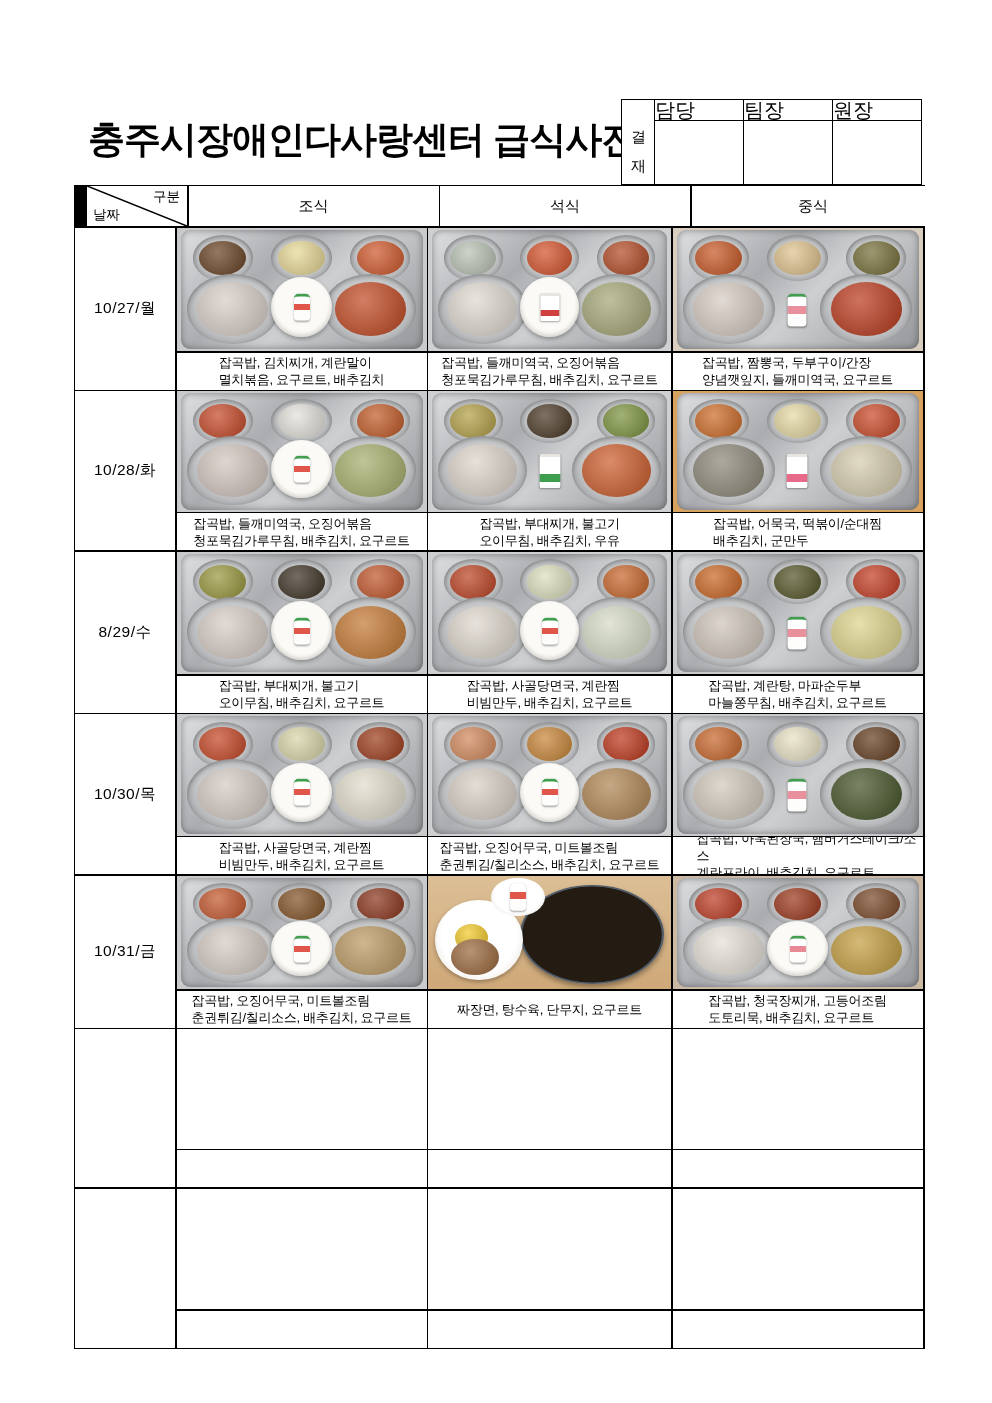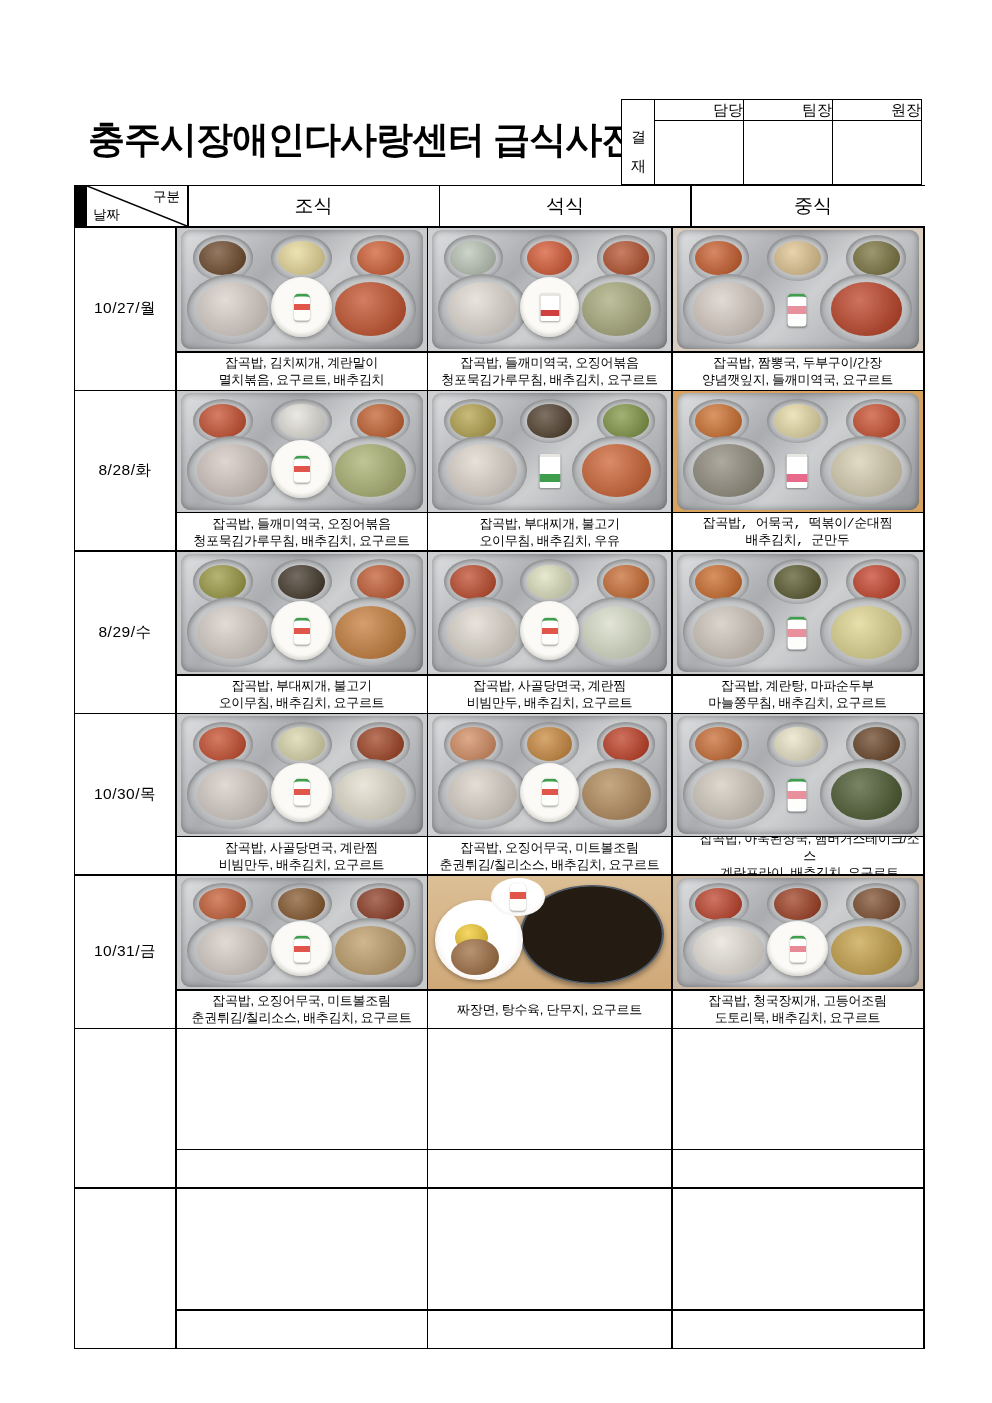--- a/index.html
+++ b/index.html
@@ -21,52 +21,52 @@
   }
   .ap-sign {
     width:33px; border-right:1.2px solid #000;
     display:flex; align-items:center; justify-content:center;
     writing-mode:vertical-rl; text-orientation:upright;
     font-size:15px; letter-spacing:14px; padding-top:12px;
   }
   .ap-cols { flex:1; display:flex; flex-direction:column; }
   .ap-head { display:flex; height:21px; border-bottom:1.2px solid #000; }
   .ap-head div {
-    flex:1; border-right:1.2px solid #000; text-align:right;
-    font-size:15px; line-height:20px;
+    flex:1; border-right:1.2px solid #000; text-align:left;
+    font-size:20px; line-height:20px;
   }
   .ap-head div:last-child { border-right:none; }
   .ap-body { flex:1; display:flex; }
   .ap-body div { flex:1; border-right:1.2px solid #000; }
   .ap-body div:last-child { border-right:none; }
 
   
   #meal-table {
     position:absolute; left:74px; top:185px; width:851px;
     border:1.6px solid #000; background:#000;
     display:flex; flex-direction:column; gap:1.5px;
   }
   .t-row { display:flex; gap:1.5px; }
   .cell { background:#fff; }
   .w-date { width:100px; flex:none; }
   .w-0 { width:250px; flex:none; }
   .w-1 { width:243px; flex:none; }
   .w-2 { width:250px; flex:none; }
   .t-header { height:40px;margin-left:12px; }
-  .head-cell { display:flex; align-items:center; justify-content:center; font-size:19px; }
+  .head-cell { display:flex; align-items:center; justify-content:center; font-size:15px; }
   .corner { position:relative; overflow:hidden; }
   .corner svg { position:absolute; inset:0; width:100%; height:100%; }
   .c-top { position:absolute; top:2px; right:7px; font-size:13.5px; }
   .c-bot { position:absolute; bottom:2px; left:6px; font-size:13.5px; }
   .date { display:flex; align-items:center; justify-content:center; font-size:15.5px; letter-spacing:.5px; }
   .mealcol { display:flex; flex-direction:column; gap:1.5px; background:#000; }
   .photo { flex:1; position:relative; overflow:hidden; }
   .menu {
     height:37px; display:flex; align-items:center; justify-content:center;
-    text-align:center; font-size:13px; line-height:17px; white-space:pre-line;
+    font-size:13px; line-height:17px; white-space:pre-line;
     letter-spacing:-0.3px;
   }
   
   .tray {
     position:absolute; left:4px; right:4px; top:2px; bottom:2px; border-radius:9px;
     background:linear-gradient(135deg,#dfe0e2 0%,#aaacb0 35%,#cdcfd1 55%,#94969a 100%);
     box-shadow:inset 0 0 7px rgba(0,0,0,.4);
   }
   .comp {
     position:absolute; border-radius:50%;
@@ -191,21 +191,21 @@
             <div class="" style="position: absolute; left: 40%; top: 42%; width: 20%; height: 50%;">
               <div class="vessel" style="width: 19px; height: 33px; background: linear-gradient(rgb(255, 255, 255) 0px, rgb(255, 255, 255) 32%, rgb(232, 145, 157) 32%, rgb(232, 145, 157) 58%, rgb(253, 253, 251) 58%, rgb(253, 253, 251) 100%); border-radius: 5px 5px 4px 4px; border-top: 3px solid rgb(63, 158, 77); position: absolute; left: 50%; top: 50%; transform: translate(-50%, -50%);"></div>
             </div>
           </div>
         </div>
         <div class="cell menu" style="height: 37px;">잡곡밥, 짬뽕국, 두부구이/간장
 양념깻잎지, 들깨미역국, 요구르트</div>
       </div>
     </div>
     <div class="t-row t-data" style="height: 159px;">
-    <div class="cell w-date date">8/28/화</div>
+    <div class="cell w-date date">10/28/화</div>
   <div class="mealcol w-0">
         <div class="cell photo" style="background: rgb(201, 202, 204);">
           <div class="tray">
             <div class="comp" style="left: 5%; top: 5%; width: 25%; height: 38%;">
               <div class="food" style="background: radial-gradient(circle at 40% 33%, rgba(255, 255, 255, 0.28), rgba(0, 0, 0, 0.2) 92%), linear-gradient(rgb(198, 75, 42), rgb(198, 75, 42));"></div>
             </div>
             <div class="comp" style="left: 37.5%; top: 5%; width: 25%; height: 38%;">
               <div class="food" style="background: radial-gradient(circle at 40% 33%, rgba(255, 255, 255, 0.28), rgba(0, 0, 0, 0.2) 92%), linear-gradient(rgb(228, 225, 218), rgb(228, 225, 218));"></div>
             </div>
             <div class="comp" style="left: 70%; top: 5%; width: 25%; height: 38%;">
@@ -267,21 +267,21 @@
               <div class="food" style="background: radial-gradient(circle at 40% 33%, rgba(255, 255, 255, 0.28), rgba(0, 0, 0, 0.2) 92%), linear-gradient(rgb(141, 136, 121), rgb(141, 136, 121));"></div>
             </div>
             <div class="comp" style="left: 59.5%; top: 37%; width: 38%; height: 59%;">
               <div class="food" style="background: radial-gradient(circle at 40% 33%, rgba(255, 255, 255, 0.28), rgba(0, 0, 0, 0.2) 92%), linear-gradient(rgb(214, 204, 174), rgb(214, 204, 174));"></div>
             </div>
             <div class="" style="position: absolute; left: 40%; top: 42%; width: 20%; height: 50%;">
               <div class="vessel" style="width: 21px; height: 34px; background: linear-gradient(rgb(255, 255, 255) 0px, rgb(255, 255, 255) 55%, rgb(232, 106, 138) 55%, rgb(232, 106, 138) 80%, rgb(255, 255, 255) 80%, rgb(255, 255, 255) 100%); border-radius: 2px; border-top: 3px solid rgb(232, 230, 224); position: absolute; left: 50%; top: 50%; transform: translate(-50%, -50%);"></div>
             </div>
           </div>
         </div>
-        <div class="cell menu" style="height: 37px; font-family: Liberation Mono, monospace;">잡곡밥, 어묵국, 떡볶이/순대찜
+        <div class="cell menu" style="height: 37px;">잡곡밥, 어묵국, 떡볶이/순대찜
 배추김치, 군만두</div>
       </div>
     </div>
     <div class="t-row t-data" style="height: 161px;">
     <div class="cell w-date date">8/29/수</div>
   <div class="mealcol w-0">
         <div class="cell photo" style="background: rgb(201, 202, 204);">
           <div class="tray">
             <div class="comp" style="left: 5%; top: 5%; width: 25%; height: 38%;">
               <div class="food" style="background: radial-gradient(circle at 40% 33%, rgba(255, 255, 255, 0.28), rgba(0, 0, 0, 0.2) 92%), linear-gradient(rgb(153, 152, 63), rgb(153, 152, 63));"></div>

